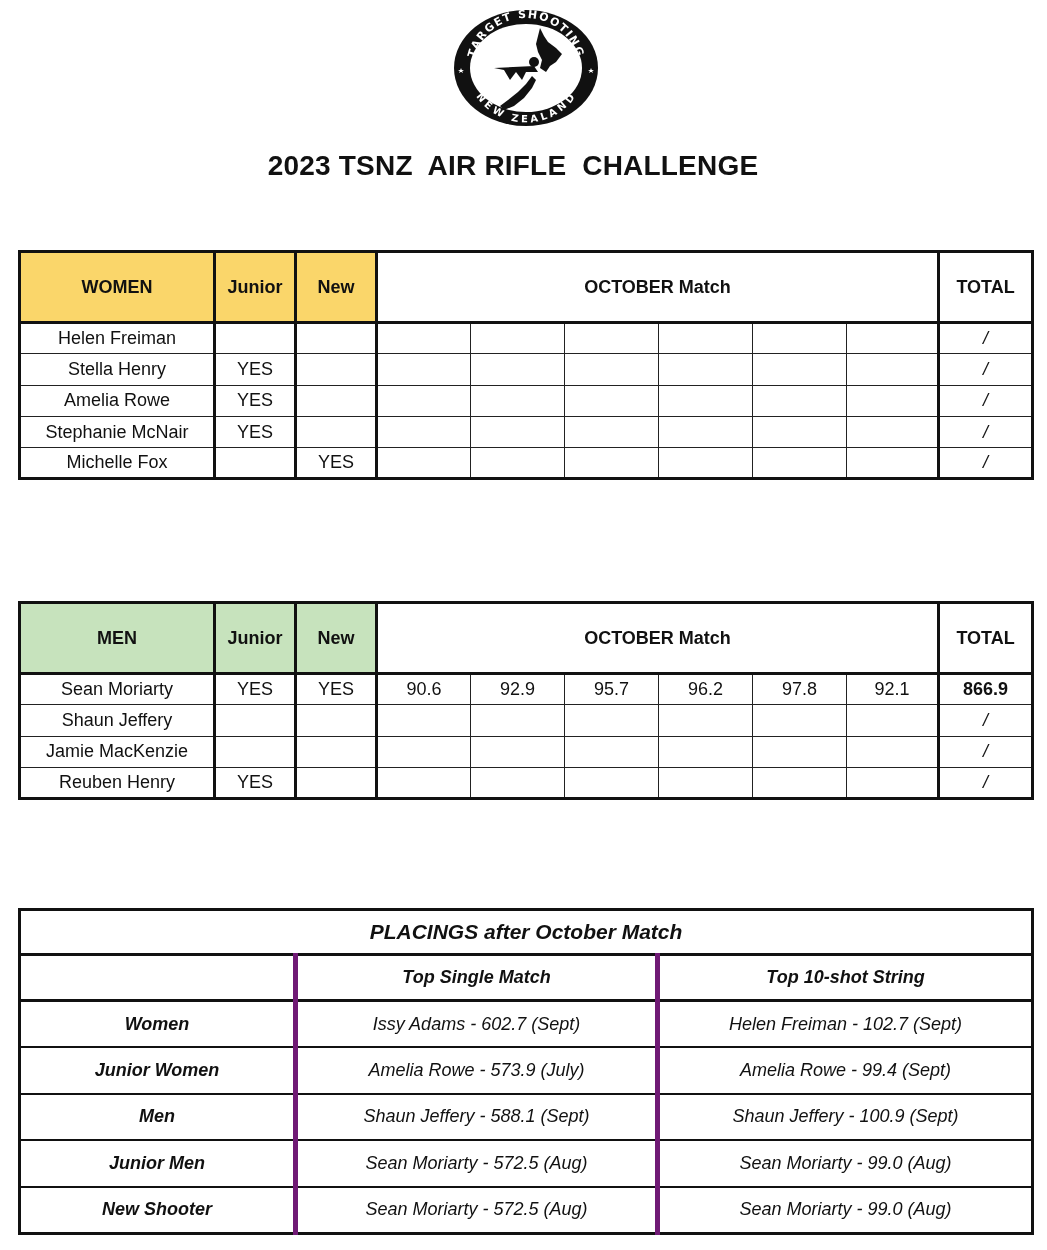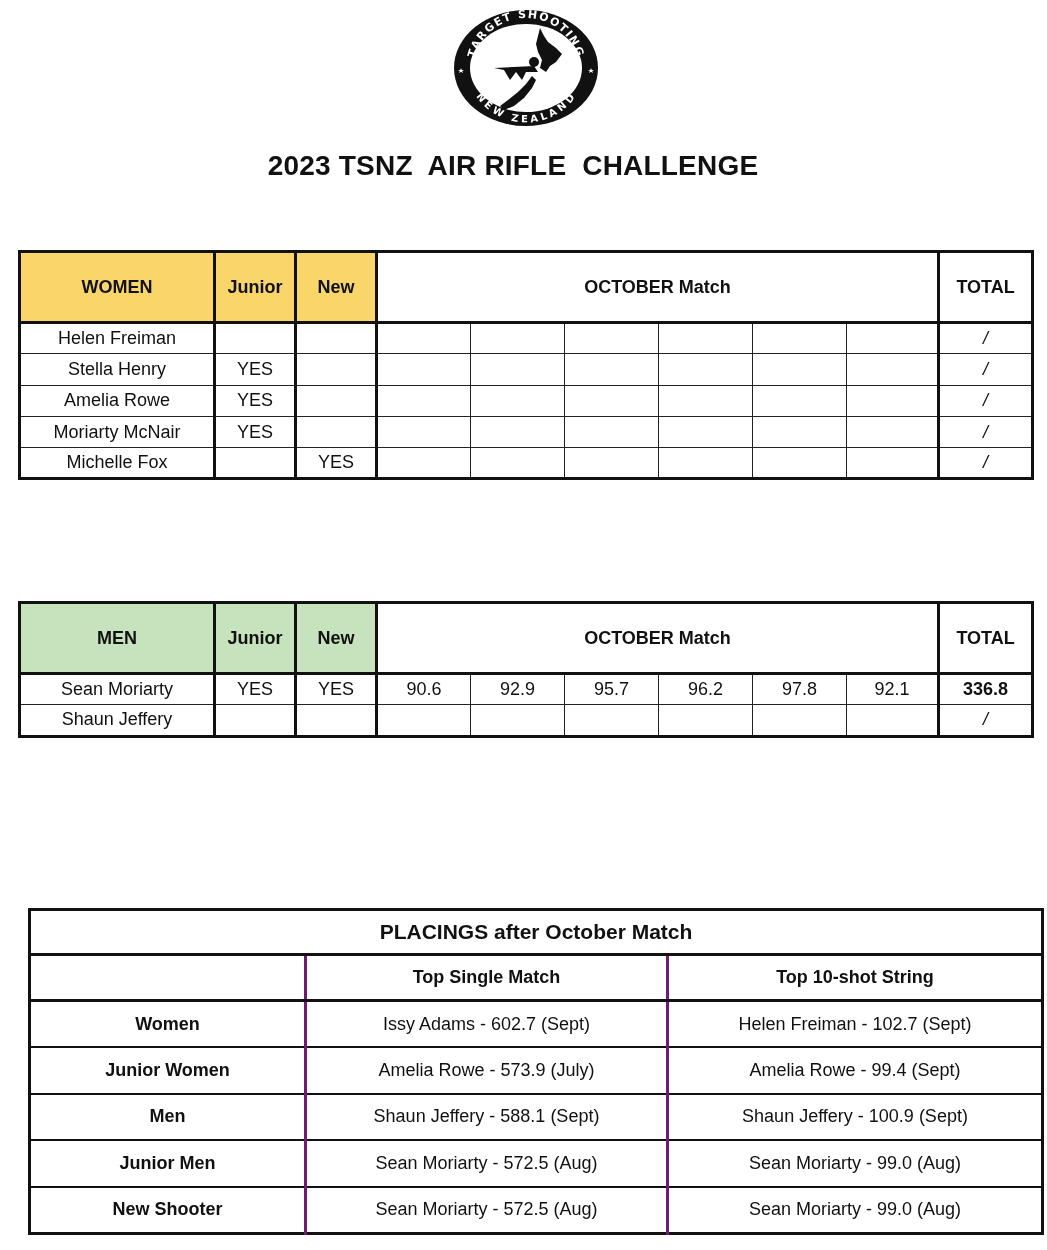--- a/index.html
+++ b/index.html
@@ -15,26 +15,26 @@
     table.scores { left: 18px; width: 1013px; border: 3px solid #111; }
     table.scores th { font-weight: bold; font-size: 18px; height: 71px; border-bottom: 3px solid #111; }
     table.scores td { height: 31.3px; padding: 0; }
     table.scores .bl { border-left: 3px solid #111; }
     table.scores .br { border-right: 3px solid #111; }
     .women th.hl { background: #fad66a; }
     .men th.hl { background: #c7e3bd; }
     .total-strong { font-weight: bold; }
     .slash { font-style: italic; }
 
-    table.placings { left: 28px; top: 908px; width: 1013px; border: 3px solid #111; }
+    table.placings { left: 18px; top: 908px; width: 1013px; border: 3px solid #111; font-style: italic; }
     table.placings td { border: 2px solid #111; height: 46.5px; font-size: 18px; }
     table.placings .ptitle { font-weight: bold; font-size: 21px; height: 45px; border-bottom: 3px solid #111; }
     table.placings .phead { font-weight: bold; font-size: 18px; height: 46px; border-bottom: 3px solid #111; }
     table.placings .pcat { font-weight: bold; }
-    table.placings .vl { border-left: 3px solid #701a75; }
+    table.placings .vl { border-left: 5px solid #701a75; }
   </style>
 </head>
 <body>
 
 <div class="logo">
   <svg width="148" height="120" viewBox="0 0 148 120">
     <defs>
       <path id="arcTop" d="M 22 62 A 52 50 0 0 1 126 62"></path>
       <path id="arcBot" d="M 30 80 A 48 44 0 0 0 118 80"></path>
     </defs>
@@ -113,21 +113,21 @@
         <td class="bl br"></td>
         <td class="bl"></td>
         <td></td>
         <td></td>
         <td></td>
         <td></td>
         <td class="br"></td>
         <td class="bl slash">/</td>
       </tr>
       <tr>
-        <td class="br">Moriarty McNair</td>
+        <td class="br">Stephanie McNair</td>
         <td class="bl br">YES</td>
         <td class="bl br"></td>
         <td class="bl"></td>
         <td></td>
         <td></td>
         <td></td>
         <td></td>
         <td class="br"></td>
         <td class="bl slash">/</td>
       </tr>
@@ -172,25 +172,49 @@
       <tr>
         <td class="br">Sean Moriarty</td>
         <td class="bl br">YES</td>
         <td class="bl br">YES</td>
         <td class="bl">90.6</td>
         <td>92.9</td>
         <td>95.7</td>
         <td>96.2</td>
         <td>97.8</td>
         <td class="br">92.1</td>
-        <td class="bl total-strong">336.8</td>
+        <td class="bl total-strong">866.9</td>
       </tr>
       <tr>
         <td class="br">Shaun Jeffery</td>
         <td class="bl br"></td>
+        <td class="bl br"></td>
+        <td class="bl"></td>
+        <td></td>
+        <td></td>
+        <td></td>
+        <td></td>
+        <td class="br"></td>
+        <td class="bl slash">/</td>
+      </tr>
+      <tr>
+        <td class="br">Jamie MacKenzie</td>
+        <td class="bl br"></td>
+        <td class="bl br"></td>
+        <td class="bl"></td>
+        <td></td>
+        <td></td>
+        <td></td>
+        <td></td>
+        <td class="br"></td>
+        <td class="bl slash">/</td>
+      </tr>
+      <tr>
+        <td class="br">Reuben Henry</td>
+        <td class="bl br">YES</td>
         <td class="bl br"></td>
         <td class="bl"></td>
         <td></td>
         <td></td>
         <td></td>
         <td></td>
         <td class="br"></td>
         <td class="bl slash">/</td>
       </tr>
     </tbody>

